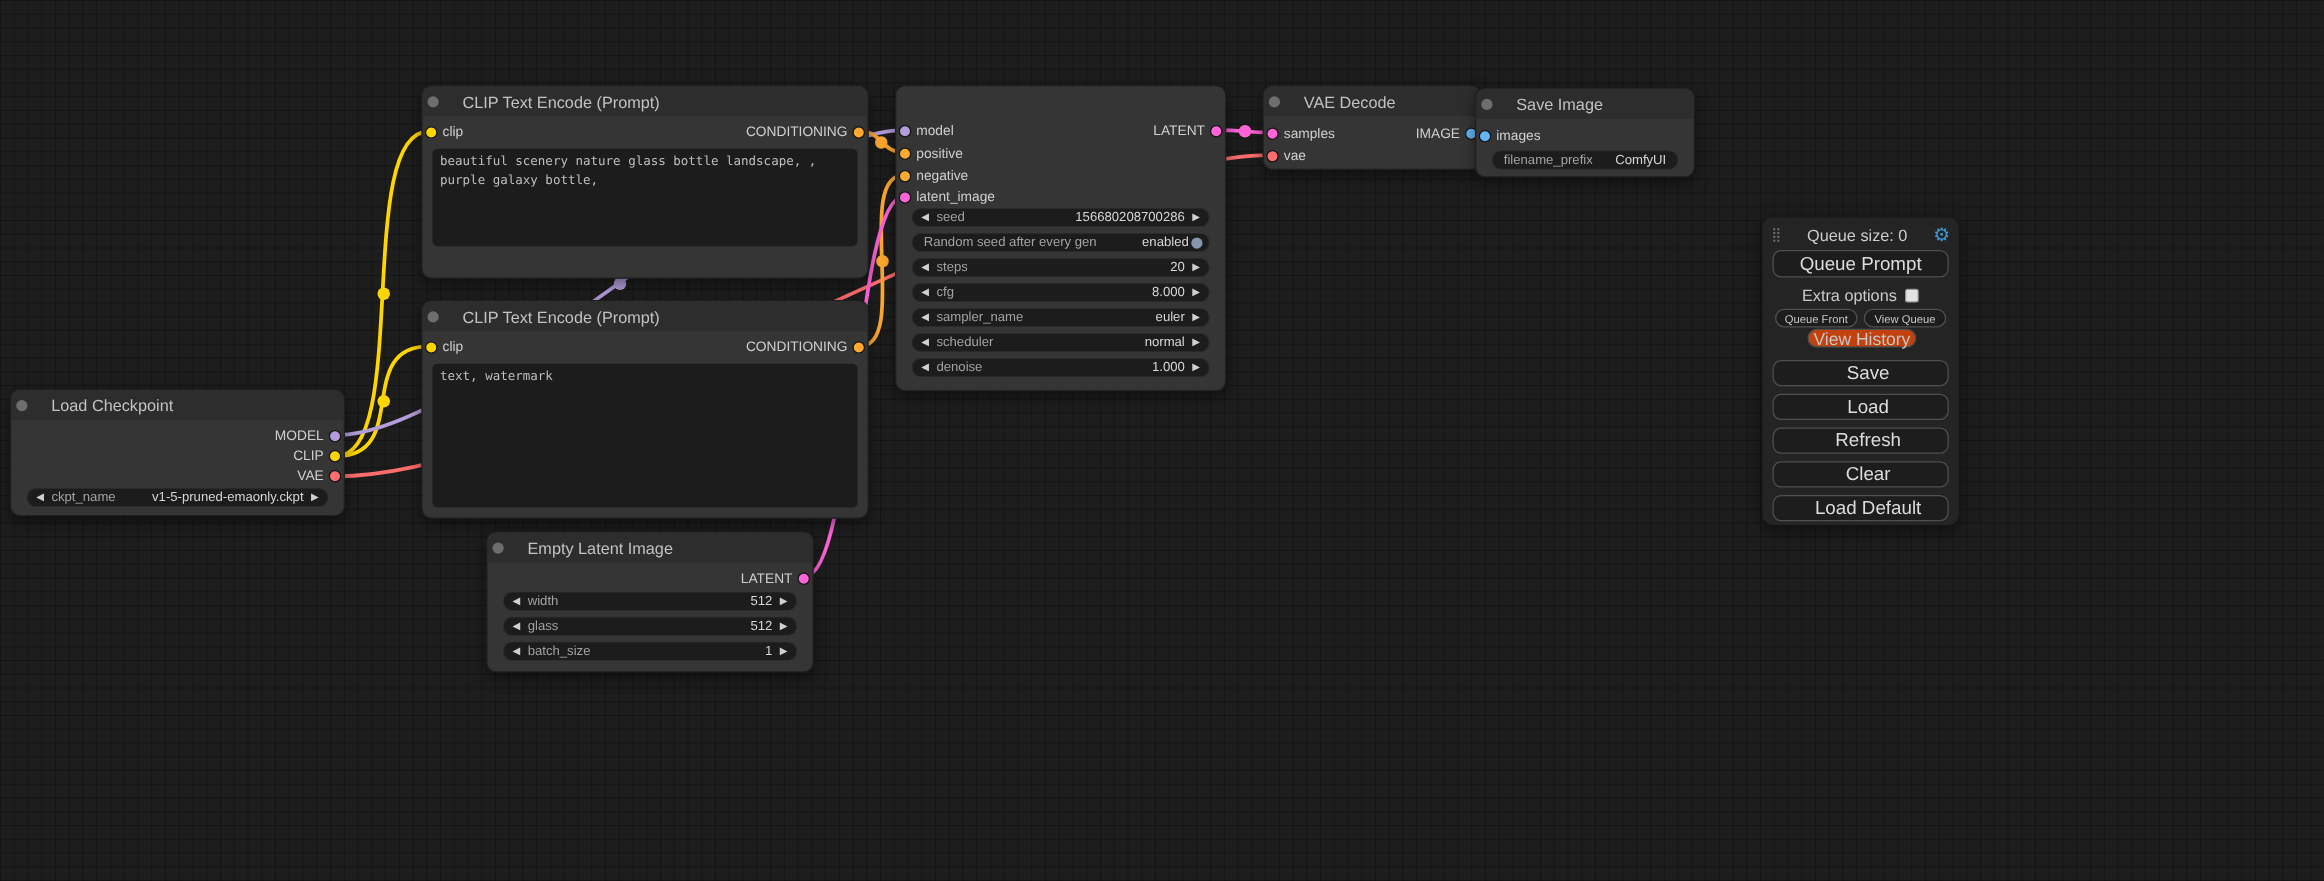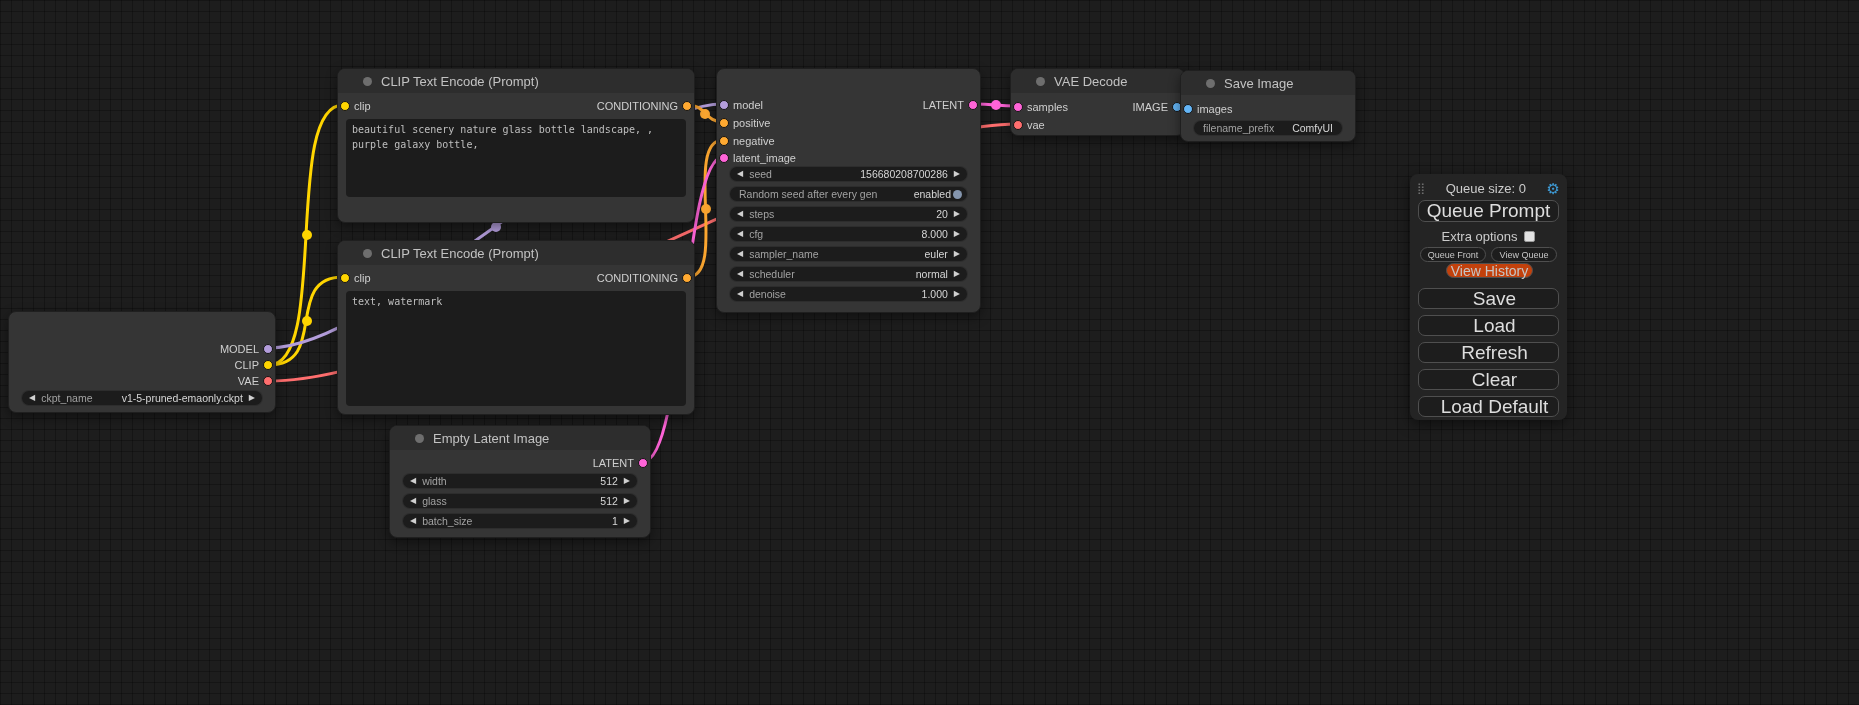--- a/index.html
+++ b/index.html
@@ -13,21 +13,21 @@
     font-family:"Liberation Sans","DejaVu Sans",sans-serif;
     -webkit-font-smoothing:antialiased;
   }
   #wires{position:absolute;left:0;top:0;z-index:1;pointer-events:none;}
   .node{
     position:absolute;z-index:2;background:#353535;border:1px solid #1f1f1f;
     border-radius:8px;box-shadow:0 4px 12px rgba(0,0,0,0.45);box-sizing:border-box;
   }
   .node-title{
     position:absolute;left:0;right:0;top:0;height:24px;background:#2d2d2d;
-    border-radius:7px 7px 0 0;display:flex;align-items:center;padding-left:25px;gap:9px;
+    border-radius:7px 7px 0 0;display:flex;align-items:center;padding-left:4px;gap:19px;
   }
   .title-dot{width:9px;height:9px;border-radius:50%;background:#6e6e6e;flex:0 0 auto;}
   .title-text{font-size:13px;color:#c2c2c2;white-space:nowrap;}
   .slot{position:absolute;height:16px;display:flex;align-items:center;font-size:11px;color:#cfcfcf;}
   .slot.in{left:0;padding-left:16px;}
   .slot.out{right:0;padding-right:16px;justify-content:flex-end;}
   .dot{position:absolute;width:10px;height:10px;border-radius:50%;top:3px;border:1px solid #151515;box-sizing:border-box;background:#888;}
   .slot.in .dot{left:2px;}
   .slot.out .dot{right:2px;}
   .prompt-text{
@@ -53,21 +53,21 @@
     position:absolute;z-index:3;background:#242424;border-radius:8px;
     box-shadow:0 4px 14px rgba(0,0,0,0.5);box-sizing:border-box;
   }
   .qp-header{position:absolute;top:5px;left:7px;right:7px;height:18px;display:flex;align-items:center;justify-content:space-between;}
   .qp-drag{font-size:11px;color:#6d6d6d;line-height:1;}
   .qp-size{font-size:13px;color:#cccccc;}
   .qp-gear{font-size:15px;line-height:1;cursor:pointer;}
   .qp-btn{
     position:absolute;left:8px;right:8px;background:#1d1d1d;border:1px solid #4f4f4f;
     border-radius:7px;color:#dddddd;display:flex;align-items:center;justify-content:center;
-    font-size:19px;box-sizing:border-box;cursor:pointer;
+    font-size:15px;box-sizing:border-box;cursor:pointer;
   }
   .qp-btn.big{height:21px;padding-left:12px;}
   .qp-extra{position:absolute;left:0;right:0;display:flex;align-items:center;justify-content:center;gap:7px;}
   .qp-extra-label{font-size:13px;color:#cbcbcb;}
   .qp-checkbox{width:11px;height:11px;background:#e3e3e3;border-radius:2px;border:1px solid #9a9a9a;box-sizing:border-box;cursor:pointer;}
   .qp-smallrow{position:absolute;left:10px;right:10px;display:flex;gap:5px;}
   .qp-small{
     flex:1;height:13px;background:#1d1d1d;border:1px solid #4f4f4f;border-radius:8px;
     color:#c6c6c6;font-size:9px;display:flex;align-items:center;justify-content:center;cursor:pointer;
   }
@@ -95,20 +95,24 @@
     <circle cx="643" cy="253" r="5" fill="#FF6E6E"></circle>
     <circle cx="705" cy="114" r="5" fill="#FFA931"></circle>
     <circle cx="706" cy="209" r="5" fill="#FFA931"></circle>
     <circle cx="684" cy="309" r="5" fill="#FF64D8"></circle>
     <circle cx="996" cy="105" r="5" fill="#FF64D8"></circle>
     <circle cx="1199" cy="107" r="5" fill="#64B5F6"></circle>
   </g>
 </svg>
 
 <div class="node" style="left:8px;top:311px;width:268px;height:102px">
+  <div class="node-title">
+    <span class="title-dot"></span>
+    <span class="title-text">Load Checkpoint</span>
+  </div>
   <div class="slot out" style="top:29px">
     <span>MODEL</span>
     <span class="dot" style="background-color: rgb(179, 157, 219);"></span>
   </div>
   <div class="slot out" style="top:45px">
     <span>CLIP</span>
     <span class="dot" style="background-color: rgb(255, 213, 0);"></span>
   </div>
   <div class="slot out" style="top:61px">
     <span>VAE</span>

